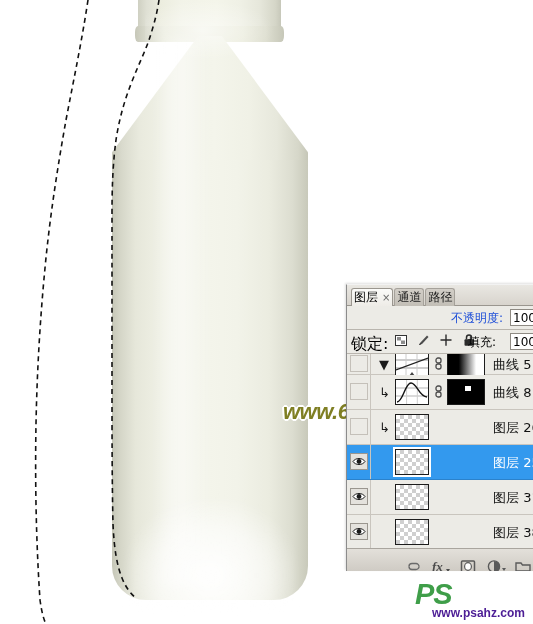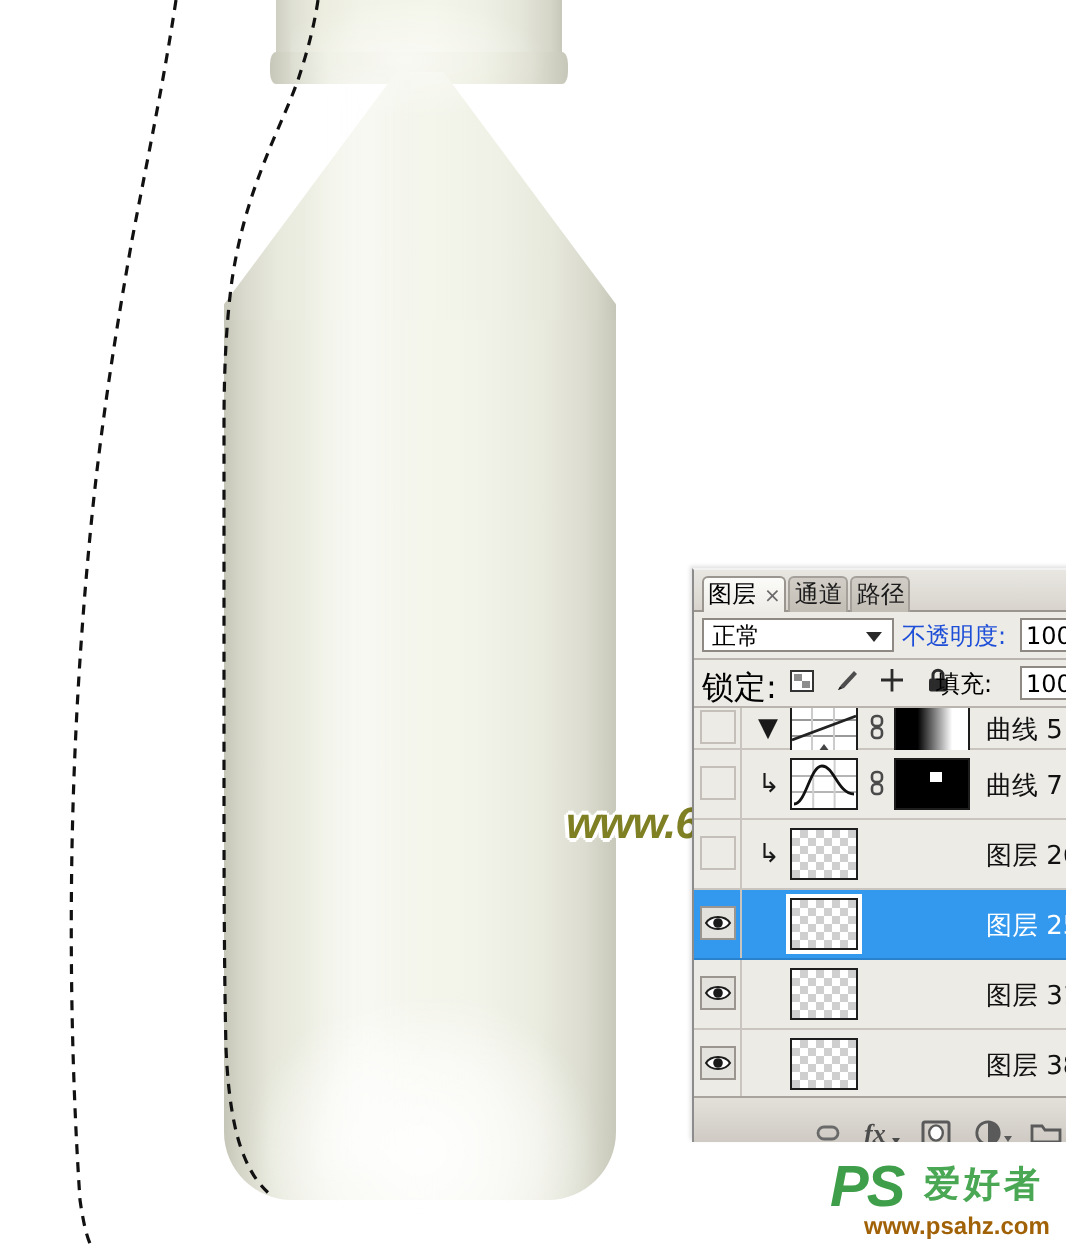--- a/index.html
+++ b/index.html
@@ -92,21 +92,21 @@
     color:#3f9e49;letter-spacing:-1px;
   }
   .ps-logo .cn{
     position:absolute;left:47px;top:0px;
     font-family:"DejaVu Sans","Liberation Sans",sans-serif;
     font-size:18px;font-weight:bold;color:#4aa855;letter-spacing:2px;
   }
   .ps-logo .url{
     position:absolute;left:17px;top:26px;
     font-family:"Liberation Sans","DejaVu Sans",sans-serif;
-    font-size:12px;font-weight:bold;color:#a16207;letter-spacing:0px;
+    font-size:12px;font-weight:bold;color:#4c1d95;letter-spacing:0px;
   }
 
   
   #layers-panel{
     position:absolute;left:346px;top:284px;width:190px;height:286px;
     background:#d4d0c8;
     border-left:1px solid #8c8c8c;
     border-top:1px solid #f2f2f2;
     box-shadow:-1px -1px 2px rgba(0,0,0,.12);
     font-family:"DejaVu Sans","Liberation Sans",sans-serif;
@@ -272,36 +272,31 @@
       <path d="M159 0 C 157 14, 153 28, 149 40 C 144 54, 137 68, 131 84
                C 124 102, 119 120, 116 140 C 113 162, 112 186, 112 212
                C 112 260, 112 320, 112 380 C 112 432, 112 482, 113 524
                C 114 548, 117 566, 122 578 C 126 588, 131 594, 136 598"></path>
     </svg>
 
     <div class="watermark">www.68ps.com</div>
 
     <div class="ps-logo">
       <span class="ps">PS</span>
-      <span class="cn">爱好者</span>
       <span class="url">www.psahz.com</span>
     </div>
   </div>
 
   <div id="layers-panel">
 
     <div class="tabstrip">
       <div class="tab active"><span>图层</span><span class="closex">×</span></div><div class="tab"><span>通道</span></div><div class="tab"><span>路径</span></div>
     </div>
 
     <div class="row-blend">
-      <div class="blend-select">
-        <span>正常</span>
-        <span class="blend-arrow"></span>
-      </div>
       <div class="opacity-label">不透明度:</div>
       <div class="opacity-box">100%</div>
     </div>
 
     <div class="row-lock">
       <div class="lock-label">锁定:</div>
       <div class="lock-icons">
         <span class="lk">
           <svg width="14" height="13">
               <rect x="1.5" y="1.5" width="11" height="10" fill="#fff" stroke="#333"></rect>
@@ -380,21 +375,21 @@
         </div>
         <span class="linkicon">
           <svg width="9" height="14">
               <rect x="2" y="1" width="5" height="5" rx="2" fill="none" stroke="#4a4a4a" stroke-width="1.3"></rect>
               <rect x="2" y="7" width="5" height="5" rx="2" fill="none" stroke="#4a4a4a" stroke-width="1.3"></rect>
             </svg>
         </span>
         <div class="maskthumb">
           <span class="dot"></span>
         </div>
-        <div class="lname">曲线 7</div>
+        <div class="lname">曲线 8</div>
       </div>
 
       <div class="lrow">
         <div class="eyecell">
           <div class="eyebox empty"></div>
         </div>
         <div class="arrowcell">
           <span class="clip-arrow">↳</span>
         </div>
         <div class="thumb"></div>

